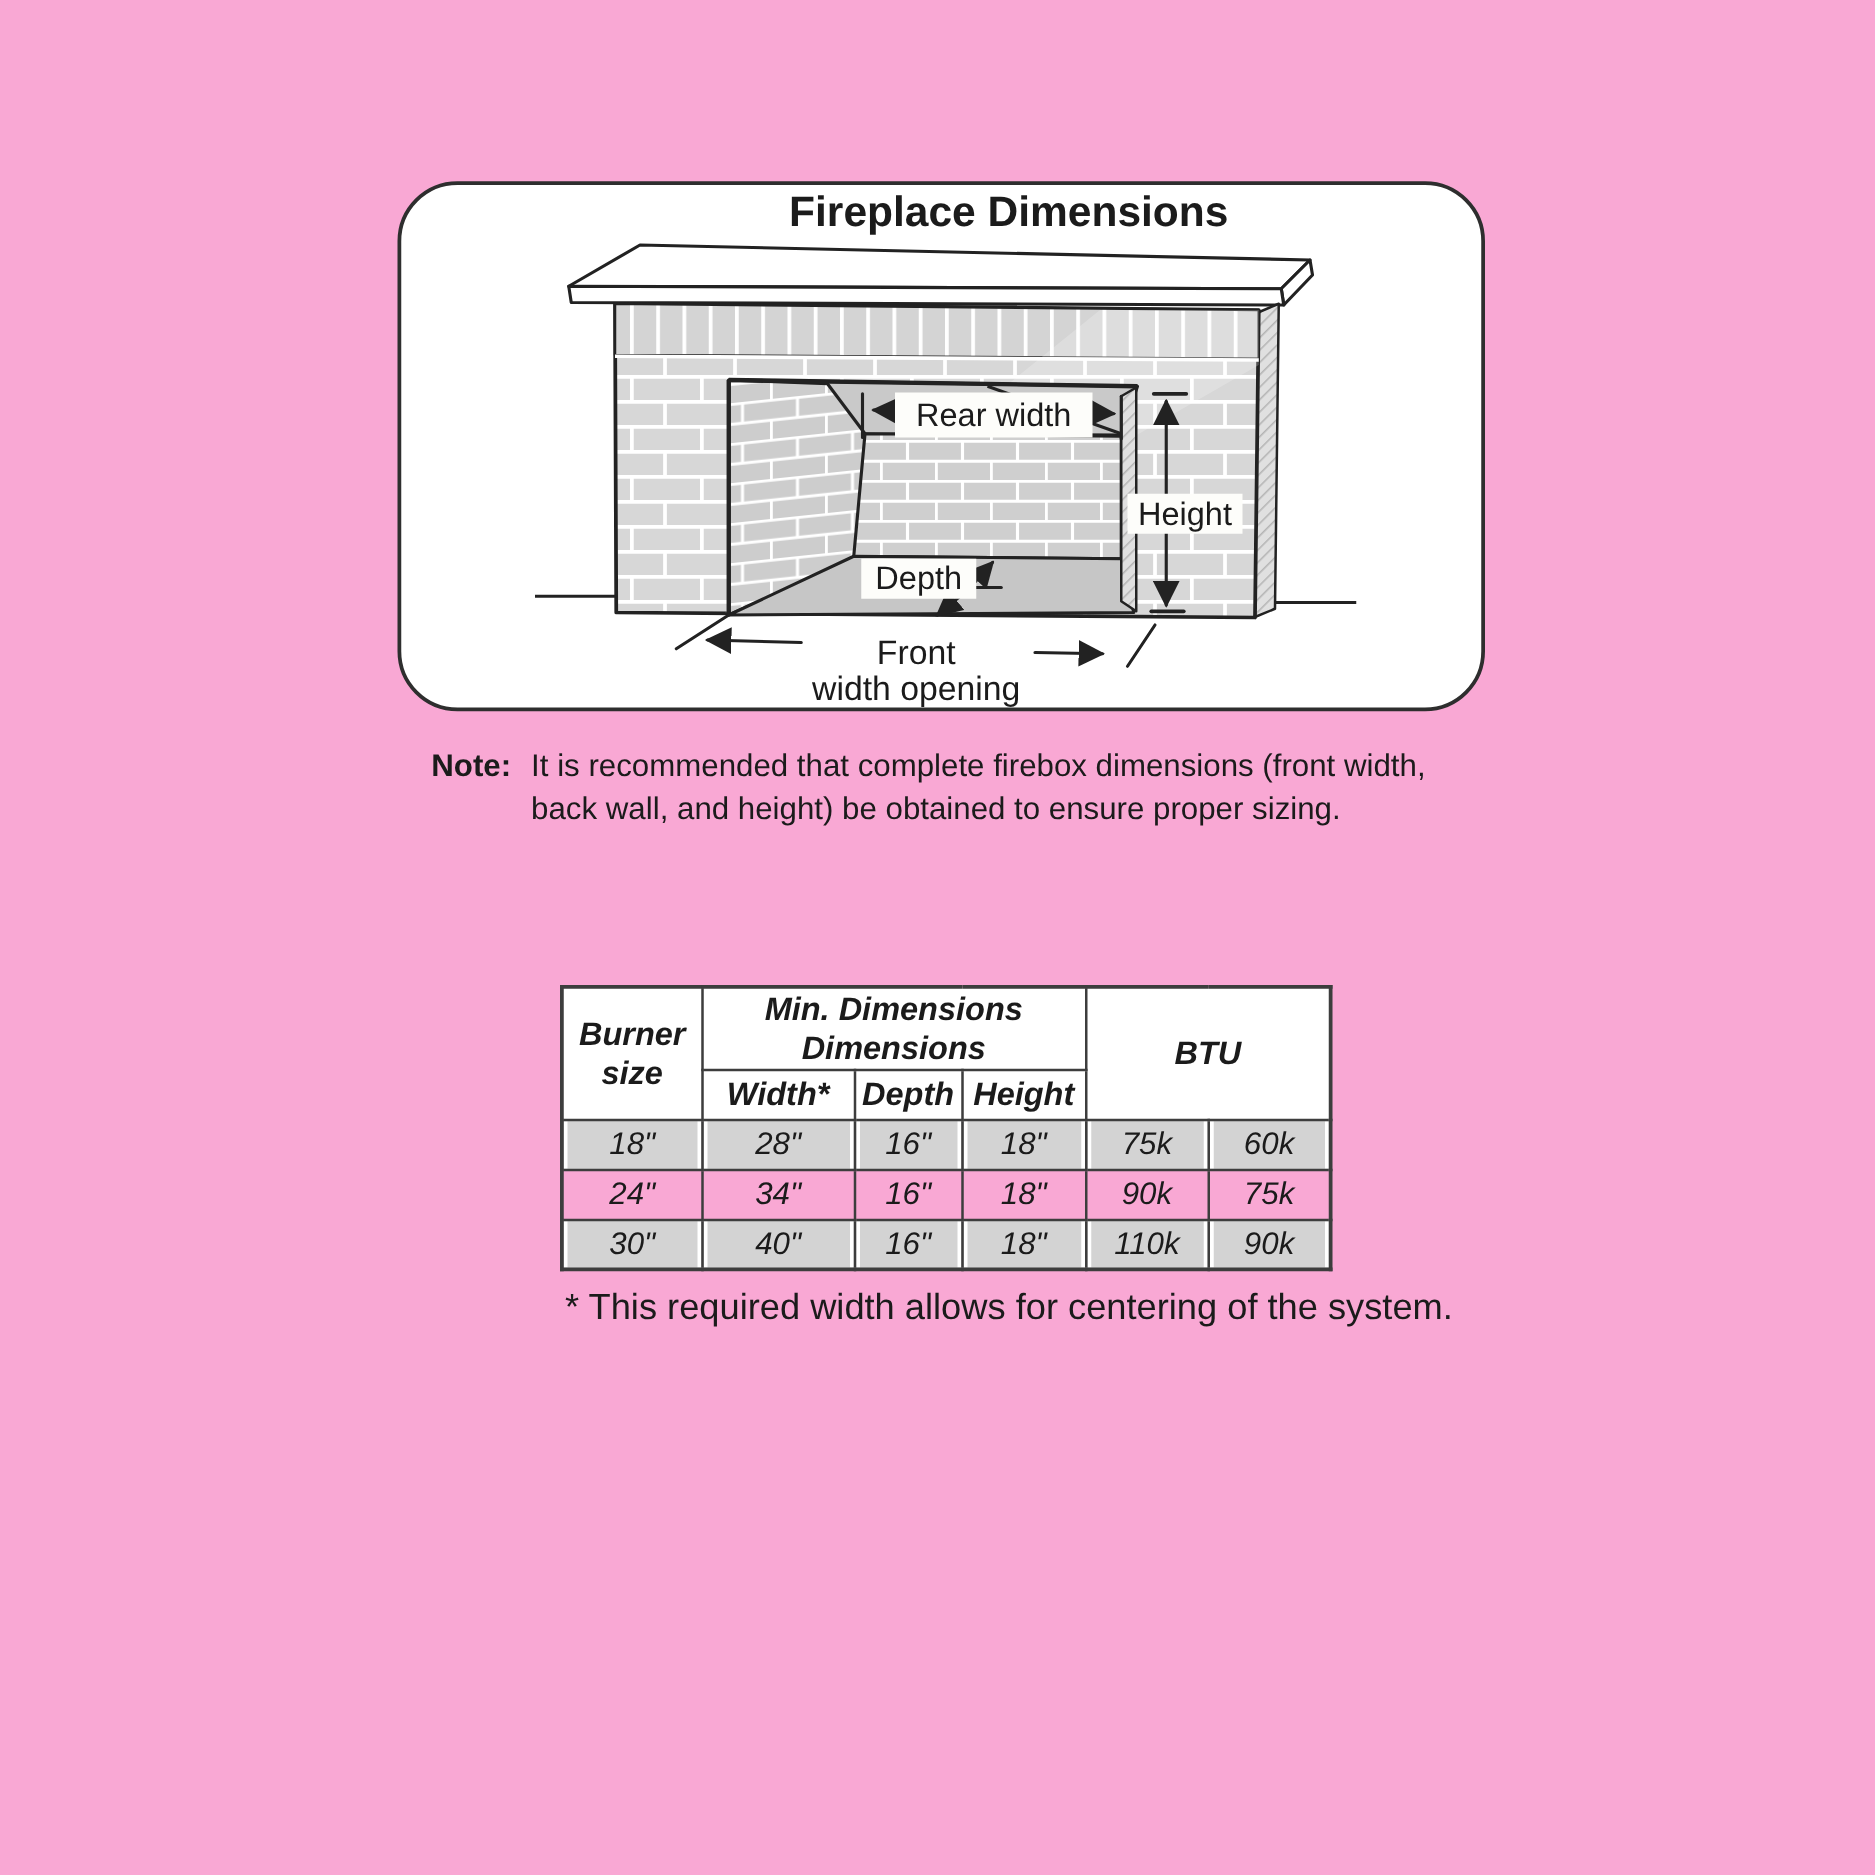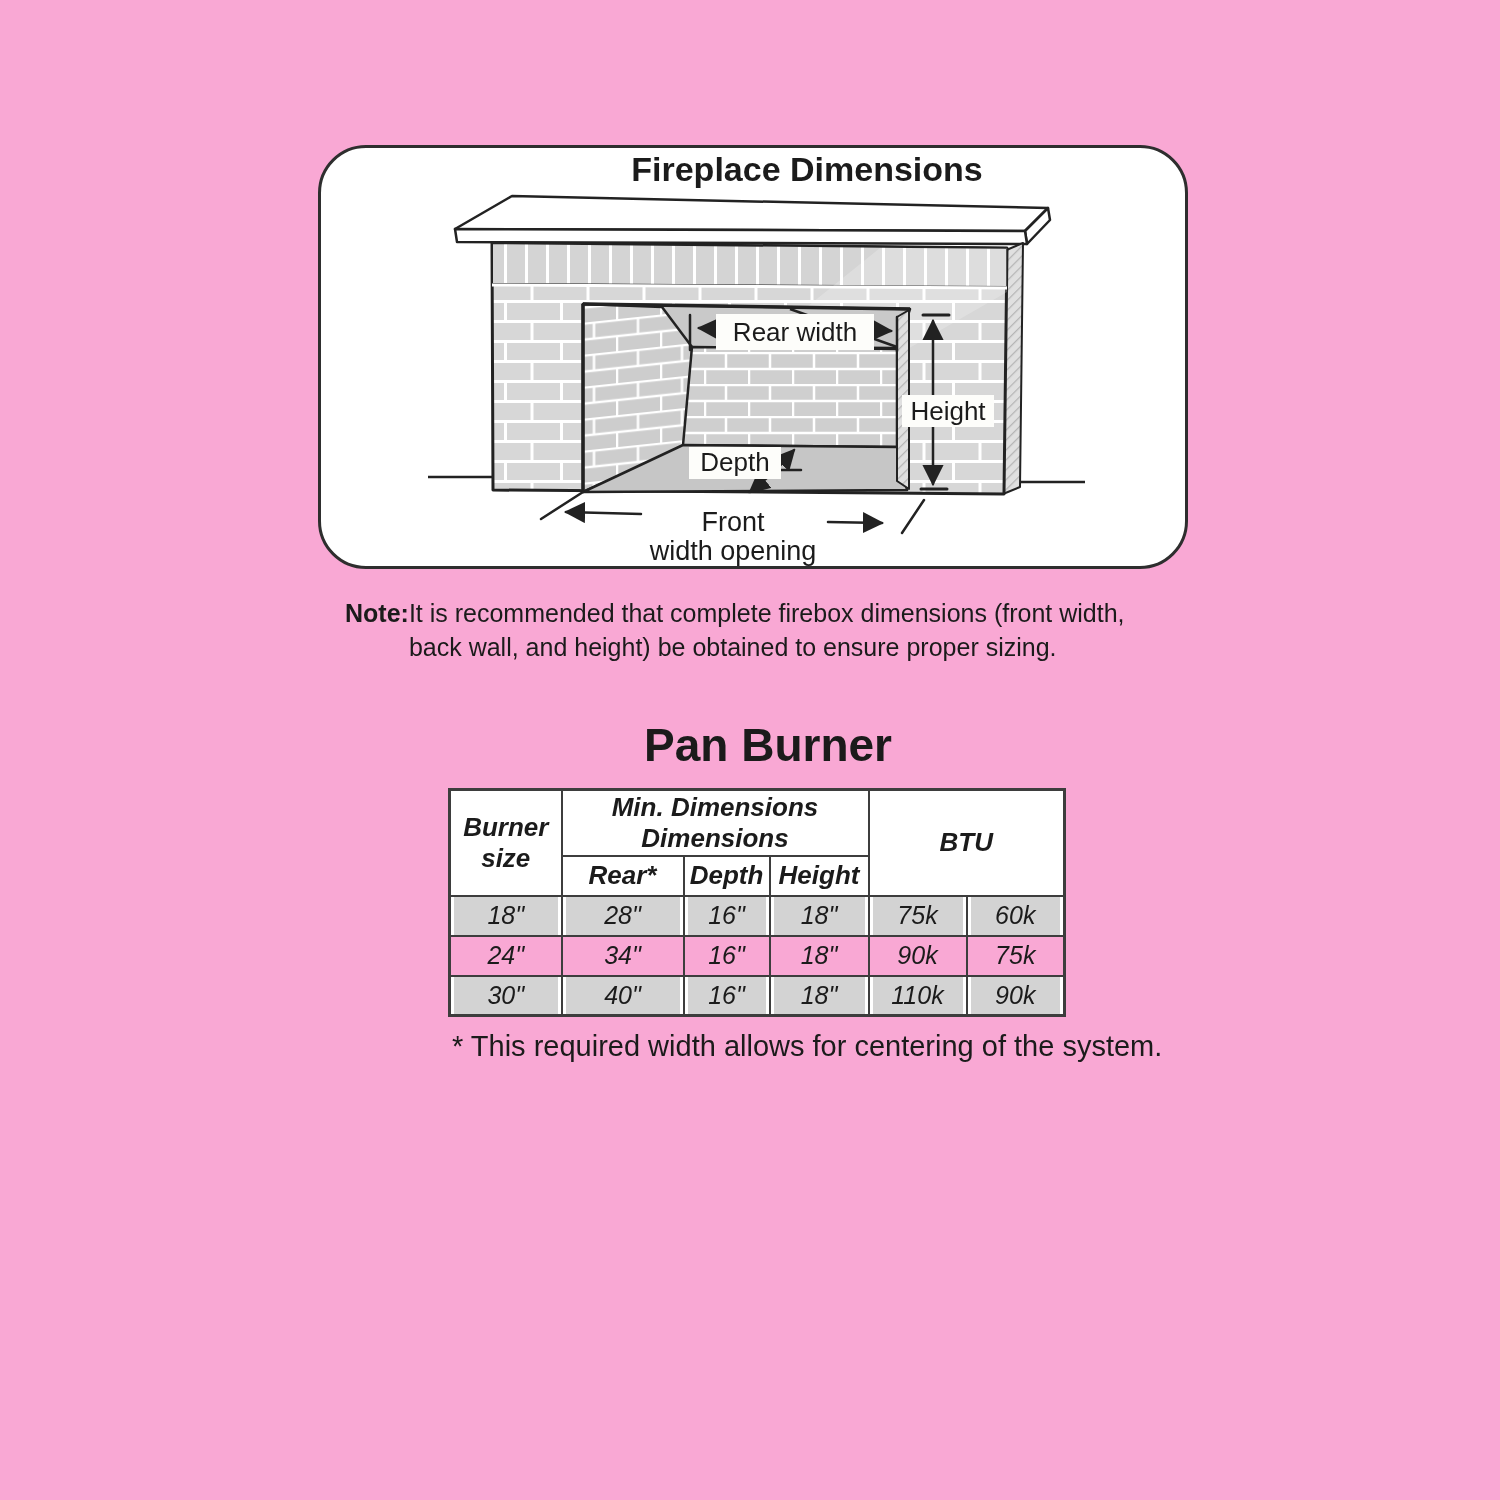--- a/index.html
+++ b/index.html
@@ -12,21 +12,21 @@
 
   
   .fire-box{
     position:absolute;left:318px;top:145px;width:870px;height:424px;
     border:3px solid #2e2e2e;border-radius:48px;box-sizing:border-box;background:#fff;
   }
   .diagram-svg{position:absolute;left:318px;top:145px;width:870px;height:424px;}
   .diagram-svg text{font-family:"Liberation Sans", sans-serif;fill:#1b1b1b;}
 
   
-  .note{position:absolute;left:345px;top:596px;width:840px;display:flex;
+  .note{position:absolute;left:345px;top:596px;width:840px;display:flex;gap:16px;
         font-size:25px;line-height:34px;}
   .note b{font-weight:bold;white-space:nowrap;}
   .note .note-lines div{white-space:nowrap;}
 
   
   .pan-title{position:absolute;left:448px;top:718px;width:640px;text-align:center;
              font-size:46px;font-weight:bold;letter-spacing:0px;}
 
   table.spec{
     position:absolute;left:448px;top:788px;border-collapse:collapse;
@@ -163,39 +163,38 @@
   </svg>
 
   <div class="note">
     <b>Note:</b>
     <div class="note-lines">
       <div>It is recommended that complete firebox dimensions (front width,</div>
       <div>back wall, and height) be obtained to ensure proper sizing.</div>
     </div>
   </div>
 
-  <div class="pan-title">Pan Burner</div>
 
   <table class="spec">
     <colgroup>
       <col style="width:112px">
         <col style="width:122px">
         <col style="width:86px">
       <col style="width:99px">
         <col style="width:98px">
         <col style="width:98px">
     </colgroup>
     <tbody>
         <tr class="hdr1">
       <th rowspan="2">Burner size</th>
       <th colspan="3">Min. Dimensions Dimensions</th>
       <th colspan="2" rowspan="2">BTU</th>
     </tr>
     <tr class="hdr2">
-      <th>Rear*</th>
+      <th>Width*</th>
       <th>Depth</th>
       <th>Height</th>
     </tr>
     <tr class="data">
       <td class="shade">18"</td>
       <td class="shade">28"</td>
       <td class="shade">16"</td>
       <td class="shade">18"</td>
       <td class="shade">75k</td>
       <td class="shade">60k</td>

